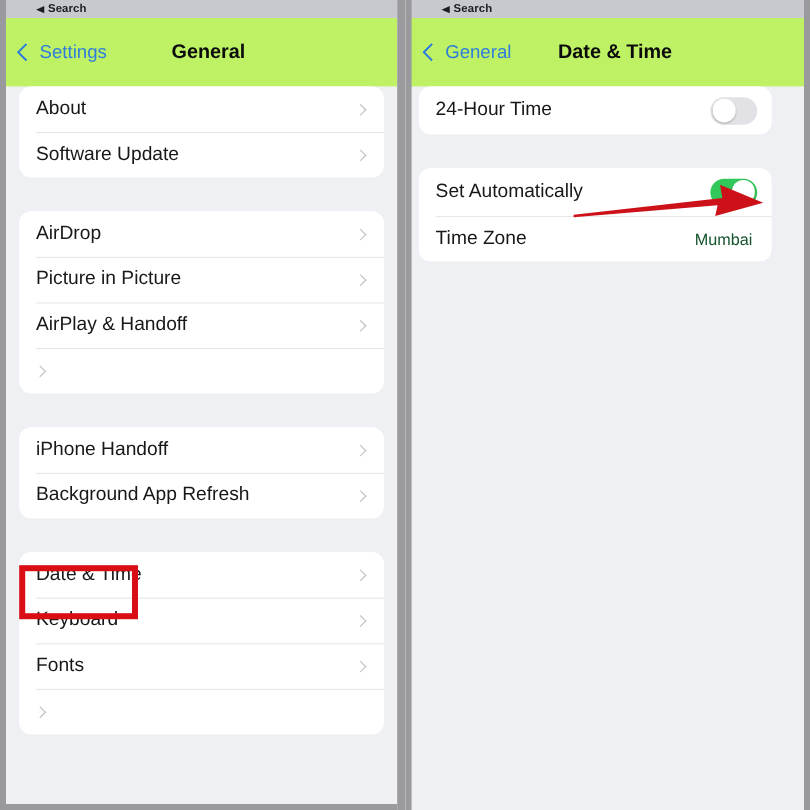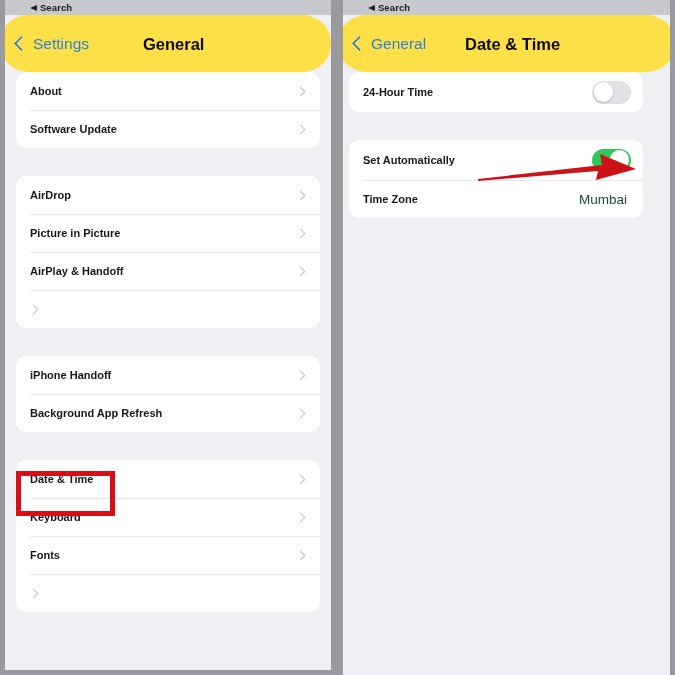--- a/index.html
+++ b/index.html
@@ -82,22 +82,21 @@
     color: #1c1c1e;
     letter-spacing: 0.1px;
   }
 
   
   .navbar {
     position: relative;
     height: 57px;
     display: flex;
     align-items: center;
-    background: #fde047;
-    border-radius: 28px;
+    background: #bef264;
   }
   .nav-back {
     display: flex;
     align-items: center;
     position: absolute;
     left: 14px;
     top: 50%;
     transform: translateY(-50%);
     cursor: pointer;
   }
@@ -153,25 +152,24 @@
     cursor: default;
   }
   .row + .row::before {
     content: "";
     position: absolute;
     left: 14px; right: 0; top: 0;
     height: 1px;
     background: #e9e9ec;
   }
   .row-label {
-    font-size: 11px;
+    font-size: 16px;
     color: #18181a;
     flex: 1;
     white-space: nowrap;
-    font-weight: bold;
   }
   .row-value {
     font-size: 13.5px;
     color: #14532d;
     margin-right: 4px;
     white-space: nowrap;
   }
   .chev-right {
     width: 6px;
     height: 6px;

